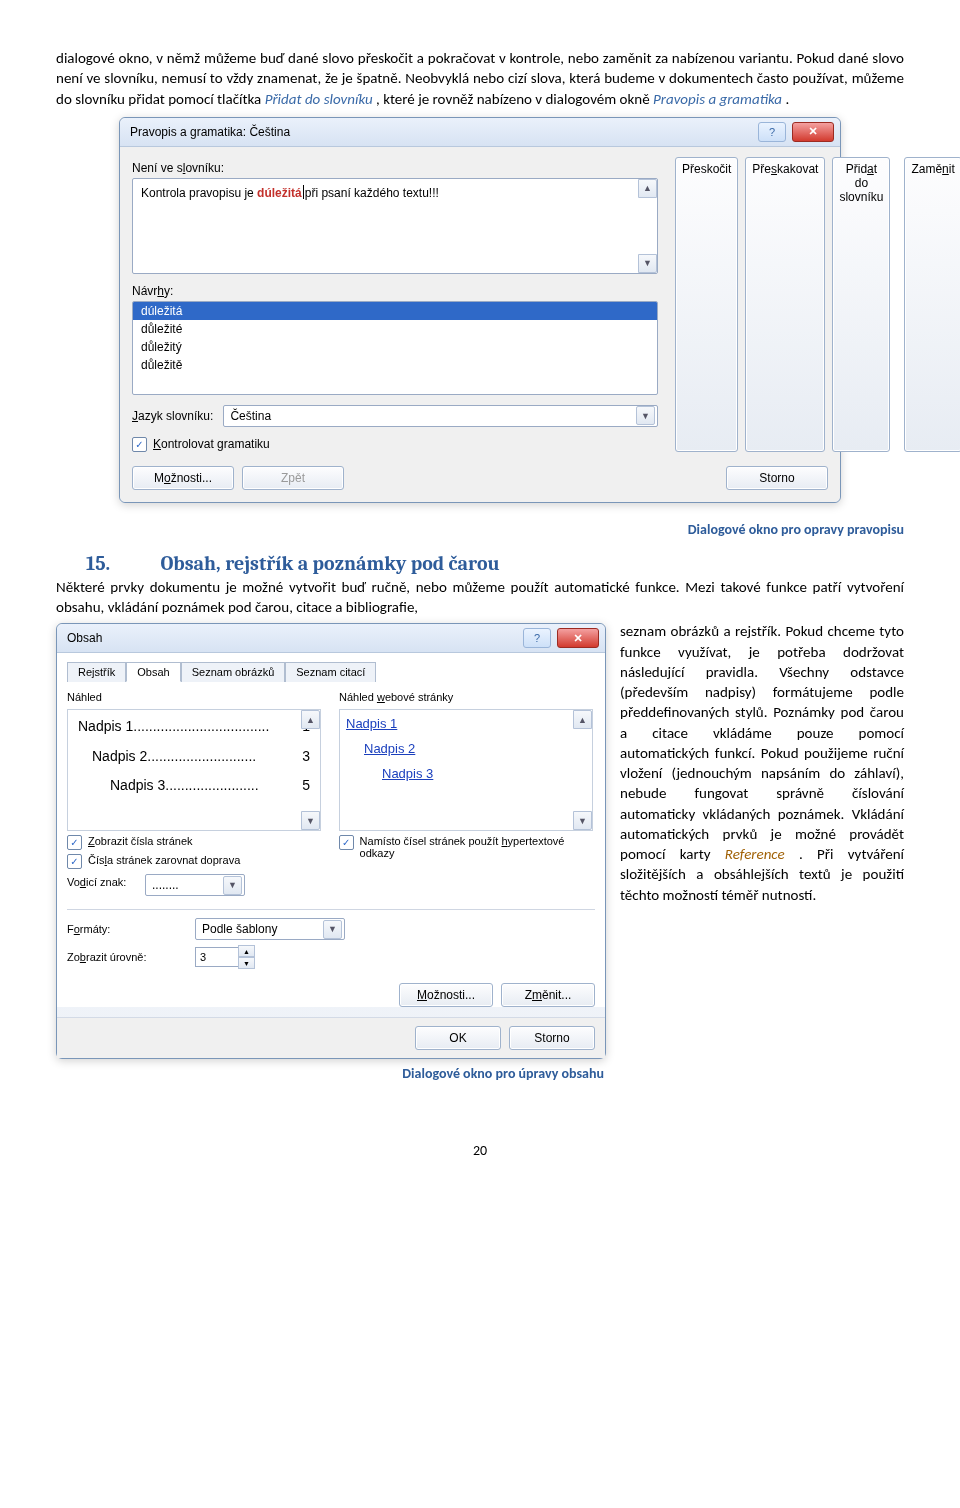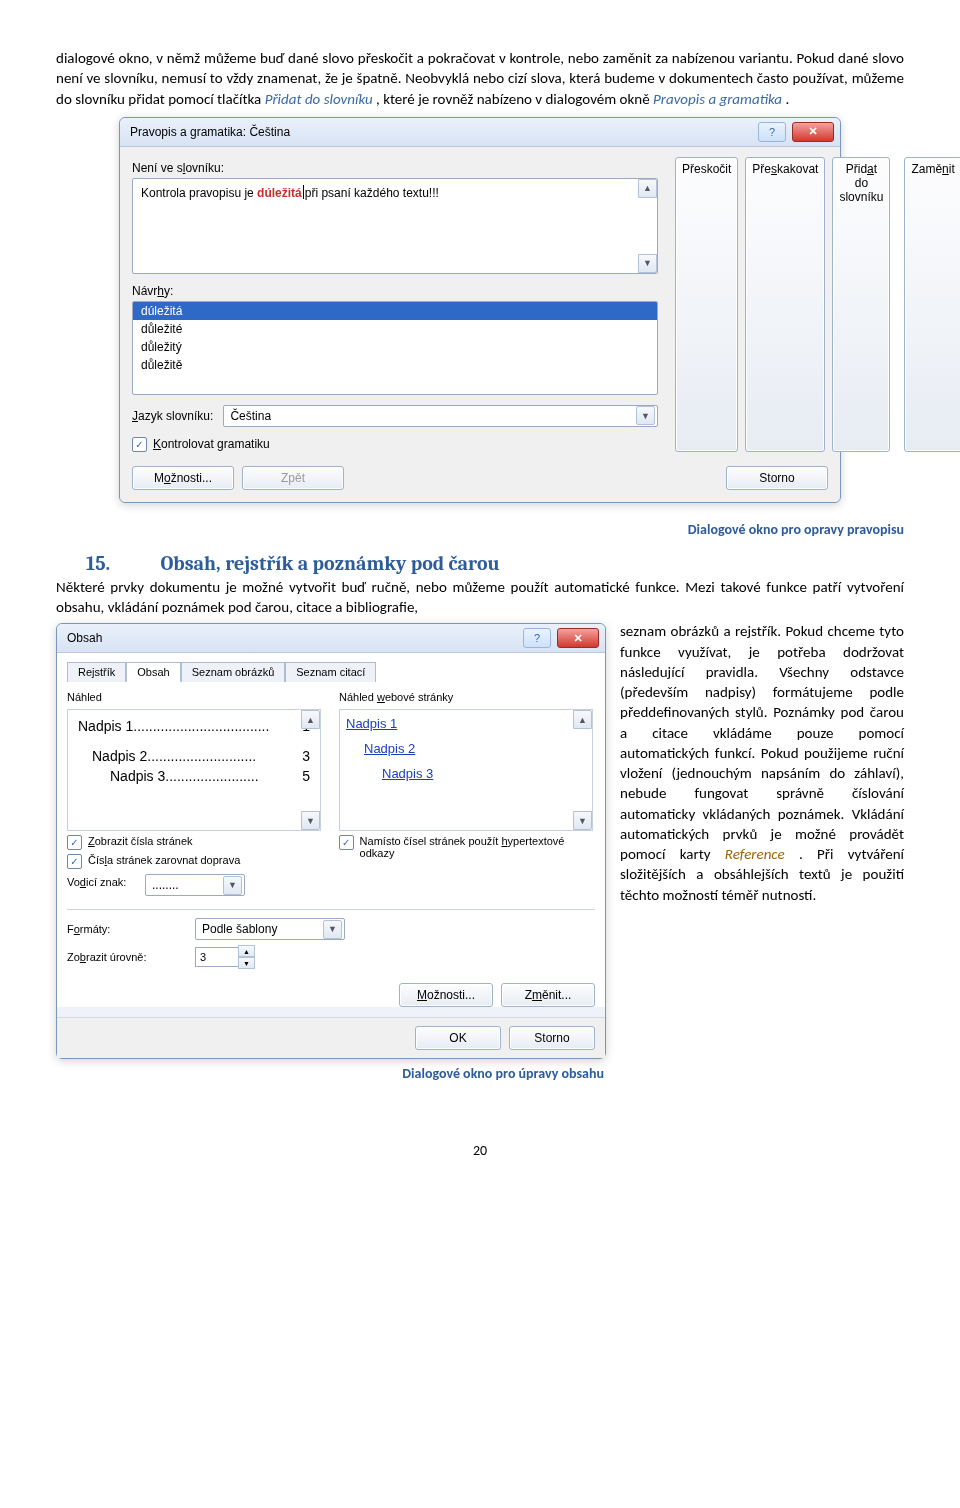--- a/index.html
+++ b/index.html
@@ -248,21 +248,21 @@
             <div class="preview-box">
               <div class="preview-list">
                 <div class="line">
                     <span><span>Nadpis 1</span><span>...................................</span></span>
                     <span>1</span>
                   </div>
                 <div class="line" style="padding-left:18px; margin-top:10px;gap:41px;">
                     <span><span>Nadpis 2</span><span>............................</span></span>
                     <span>3</span>
                   </div>
-                <div class="line" style="padding-left:36px; margin-top:0;justify-content:space-between;">
+                <div class="line" style="padding-left:36px; margin-top:9px;justify-content:space-between;">
                     <span><span>Nadpis 3</span><span>........................</span></span>
                     <span>5</span>
                   </div>
               </div>
               <div class="scroll-up">▲</div>
               <div class="scroll-down">▼</div>
             </div>
             <div class="small-chk-row">
                 <div class="chk">✓</div>
                 <span><span class="underline">Z</span>obrazit čísla stránek</span>

